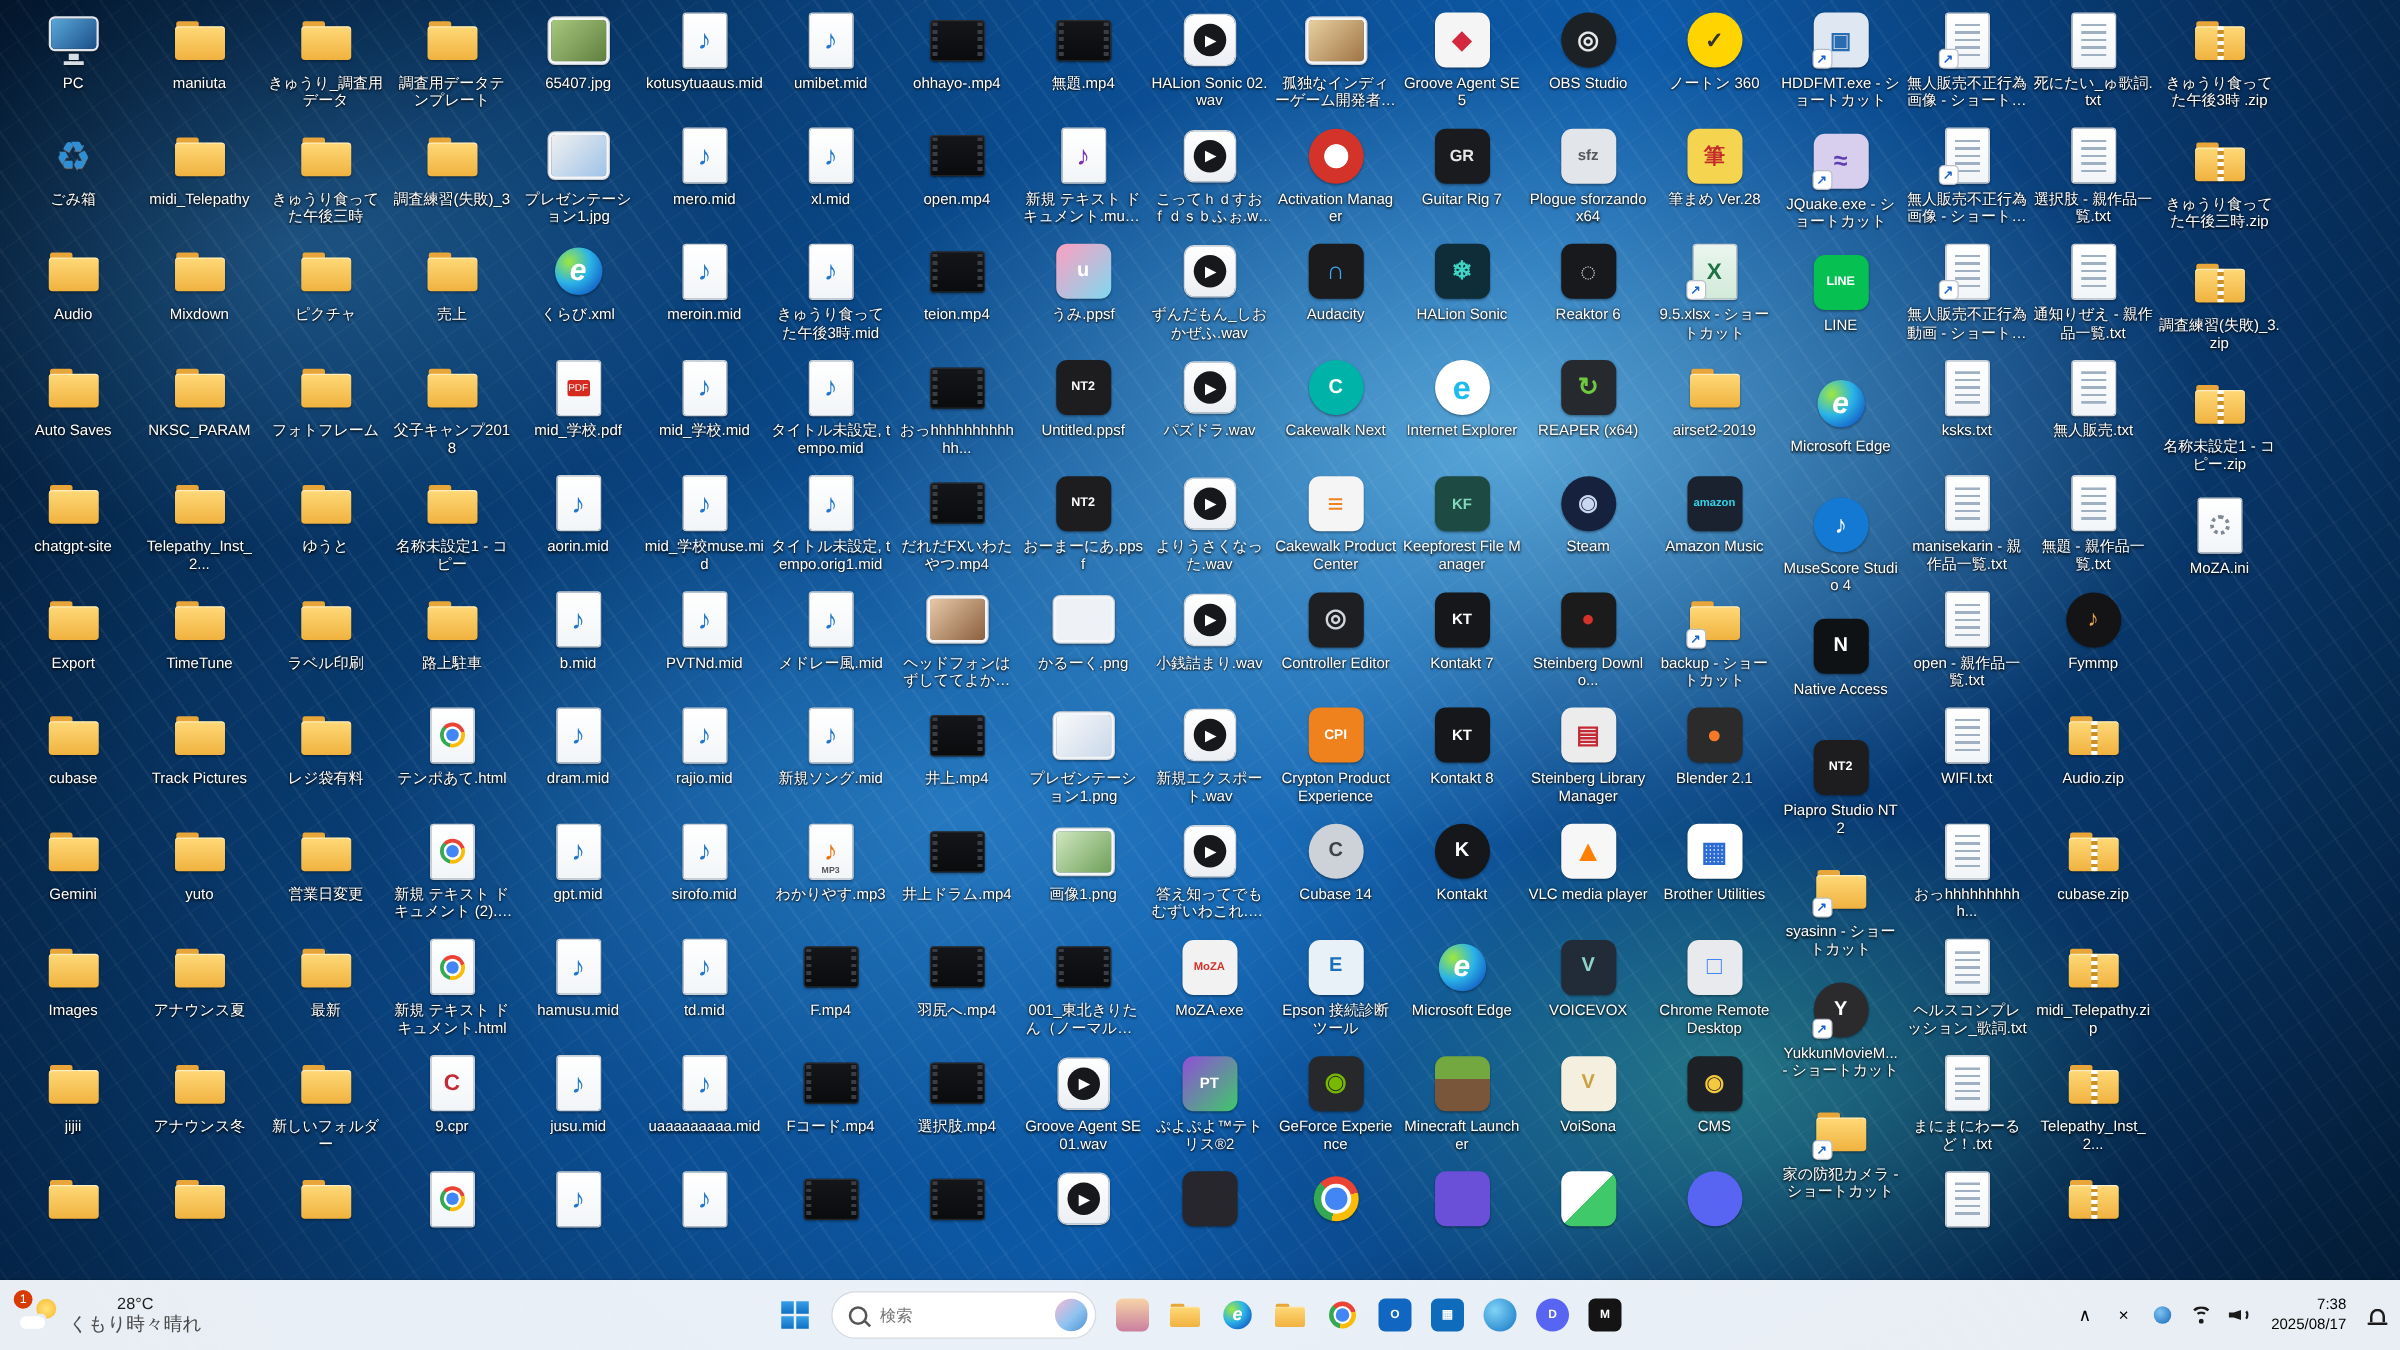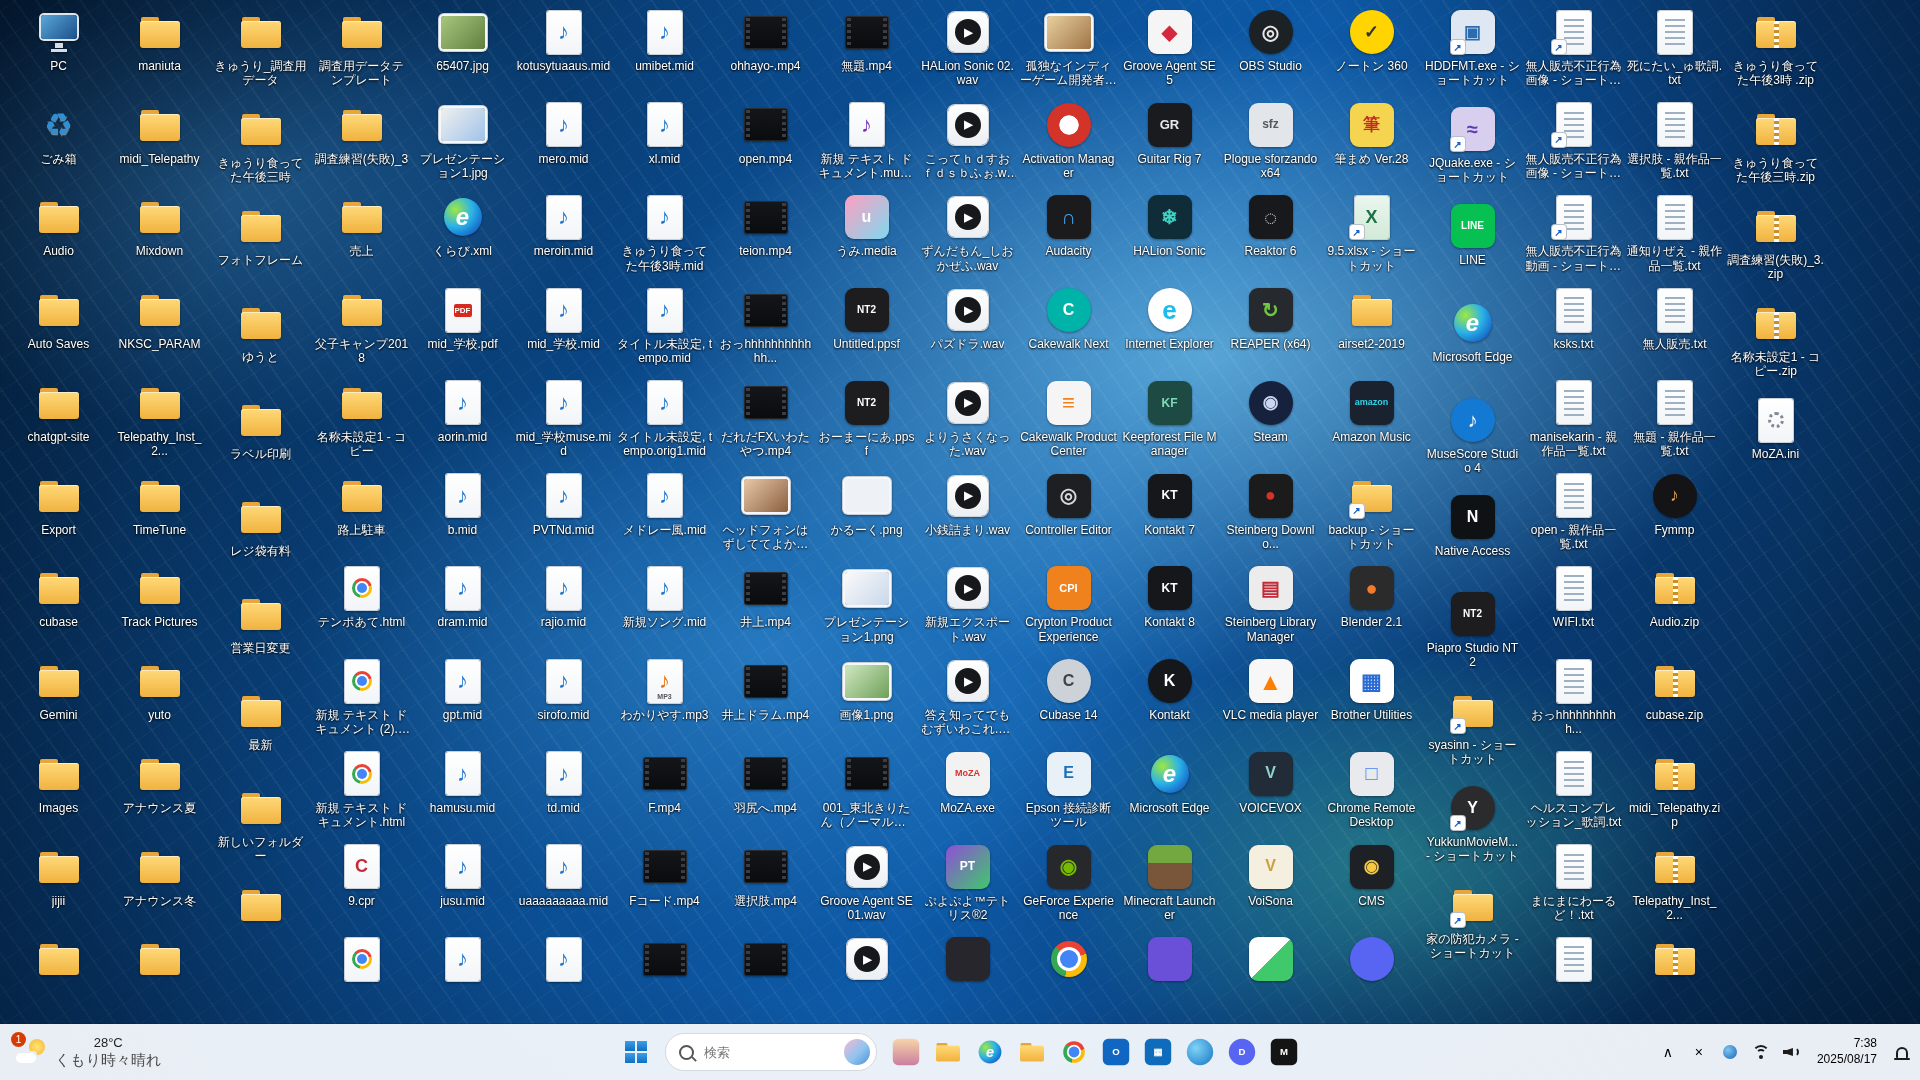--- a/index.html
+++ b/index.html
@@ -56,21 +56,21 @@
   .im{width:44px;height:33px;border-radius:3px;background:linear-gradient(135deg,#8fd4f0,#3f7fc4);
     box-shadow:0 0 0 2px #f5f7fa,0 0 0 3px #c9cfd6}
   
   .pg{position:relative;width:34px;height:43px;background:linear-gradient(180deg,#fff,#f2f5f8);
     border-radius:2px;box-shadow:0 0 0 1px #c9cfd6;display:flex;align-items:center;justify-content:center}
   .pg.xls{background:linear-gradient(180deg,#eaf6ef,#d2ead9)}
   .lines{width:20px;height:26px;background:repeating-linear-gradient(180deg,#9fb0c2 0 2px,transparent 2px 6px)}
   .note{font-size:22px;color:#2277cc;line-height:1}
   .note.o{color:#e8720f}.note.mx{color:#7a2fb8}
   .m3{position:absolute;bottom:3px;left:0;right:0;text-align:center;font-size:7px;font-weight:bold;color:#555}
-  .pdf{background:#d42a1f;color:#fff;font-size:8px;font-weight:bold;padding:2px 1px;border-radius:2px}
+  .pdf{background:#d42a1f;color:#fff;font-size:8px;font-weight:normal;padding:2px 1px;border-radius:2px}
   .gear{width:16px;height:16px;border:3px dotted #7f8a96;border-radius:50%;box-sizing:border-box}
   .xl{color:#1e7145;font-weight:bold;font-size:18px}
   .cpr{color:#c42a35;font-weight:bold;font-size:18px}
   
   .cb{width:36px;height:36px;border-radius:50%;position:relative;
     background:conic-gradient(from -45deg,#ea4335 0 33%,#fbbc05 0 66%,#34a853 0 100%)}
   .cb::after{content:"";position:absolute;inset:9px;border-radius:50%;background:#4285f4;box-shadow:0 0 0 3px #fff}
   .cb.sm{width:20px;height:20px}.cb.sm::after{inset:5px;box-shadow:0 0 0 2px #fff}
   
   .eg{width:38px;height:38px;border-radius:50%;font-style:italic;
@@ -237,20 +237,24 @@
         <div class="dicon">
           <div class="glyph t-folder"></div>
           <div class="dlabel">きゅうり_調査用データ</div>
         </div>
         <div class="dicon">
           <div class="glyph t-folder"></div>
           <div class="dlabel">きゅうり食ってた午後三時</div>
         </div>
         <div class="dicon">
           <div class="glyph t-folder"></div>
+          <div class="dlabel">ピクチャ</div>
+        </div>
+        <div class="dicon">
+          <div class="glyph t-folder"></div>
           <div class="dlabel">フォトフレーム</div>
         </div>
         <div class="dicon">
           <div class="glyph t-folder"></div>
           <div class="dlabel">ゆうと</div>
         </div>
         <div class="dicon">
           <div class="glyph t-folder"></div>
           <div class="dlabel">ラベル印刷</div>
         </div>
@@ -680,21 +684,21 @@
             <span class="pg">
               <span class="note mx">♪</span>
             </span>
           </div>
           <div class="dlabel">新規 テキスト ドキュメント.musicxml</div>
         </div>
         <div class="dicon">
           <div class="glyph">
             <span class="ap" style="background: linear-gradient(135deg, rgb(255, 159, 192), rgb(127, 216, 240)); color: rgb(255, 255, 255);">u</span>
           </div>
-          <div class="dlabel">うみ.media</div>
+          <div class="dlabel">うみ.ppsf</div>
         </div>
         <div class="dicon">
           <div class="glyph">
             <span class="ap" style="background: rgb(29, 29, 32); color: rgb(255, 255, 255); font-size: 10px;">NT2</span>
           </div>
           <div class="dlabel">Untitled.ppsf</div>
         </div>
         <div class="dicon">
           <div class="glyph">
             <span class="ap" style="background: rgb(29, 29, 32); color: rgb(255, 255, 255); font-size: 10px;">NT2</span>

